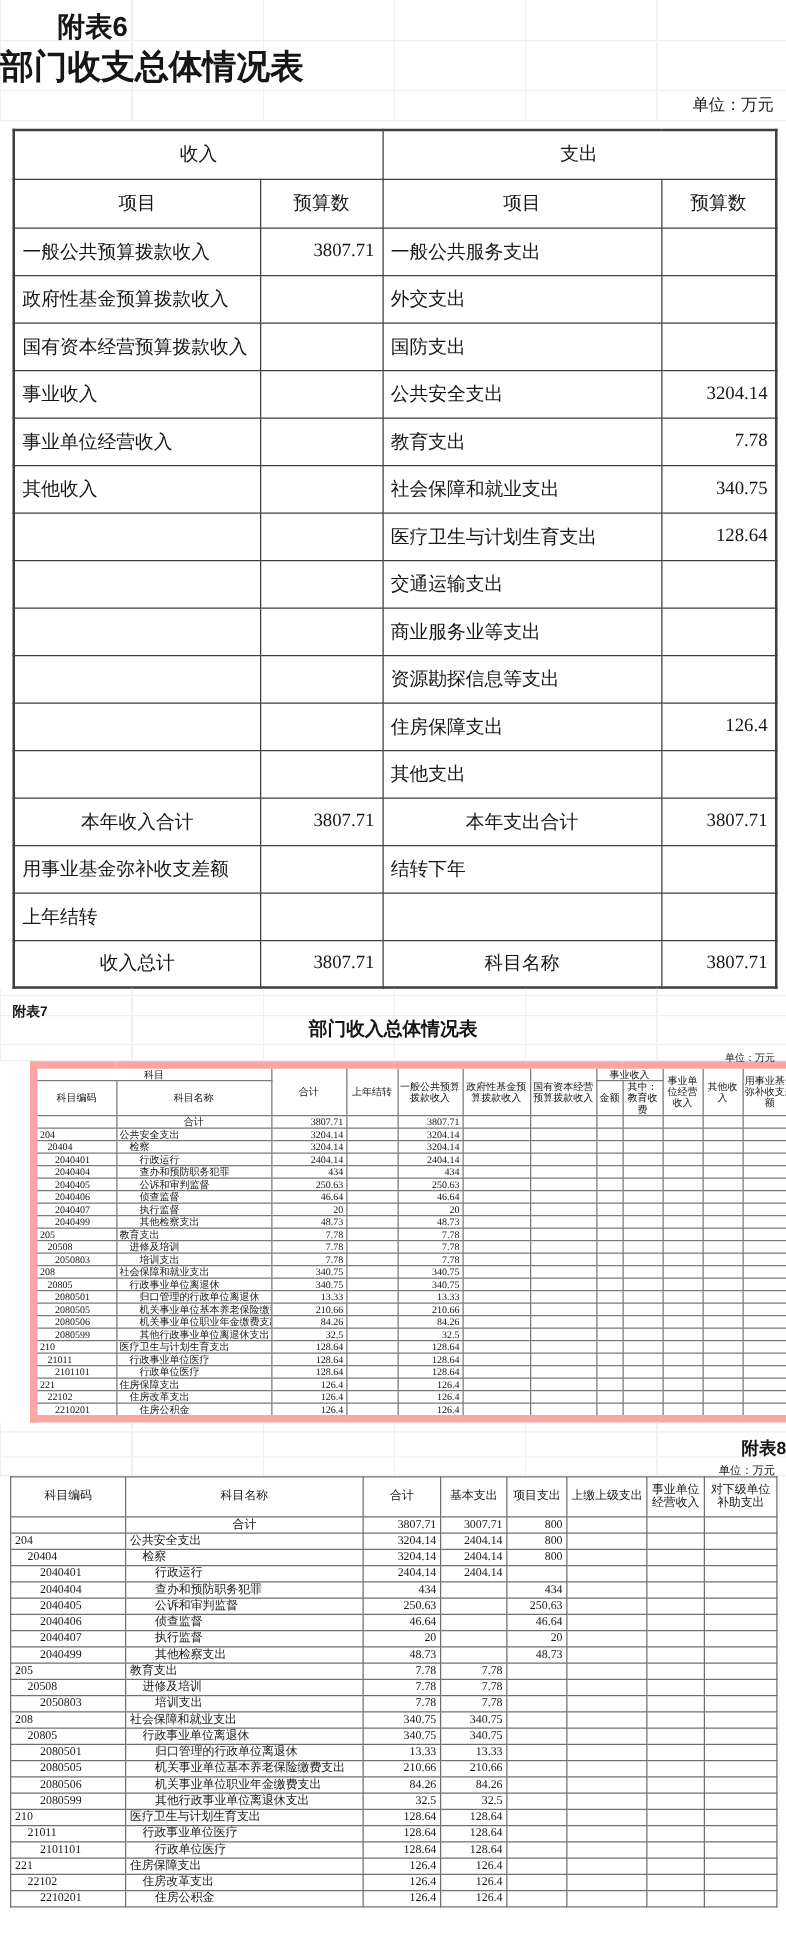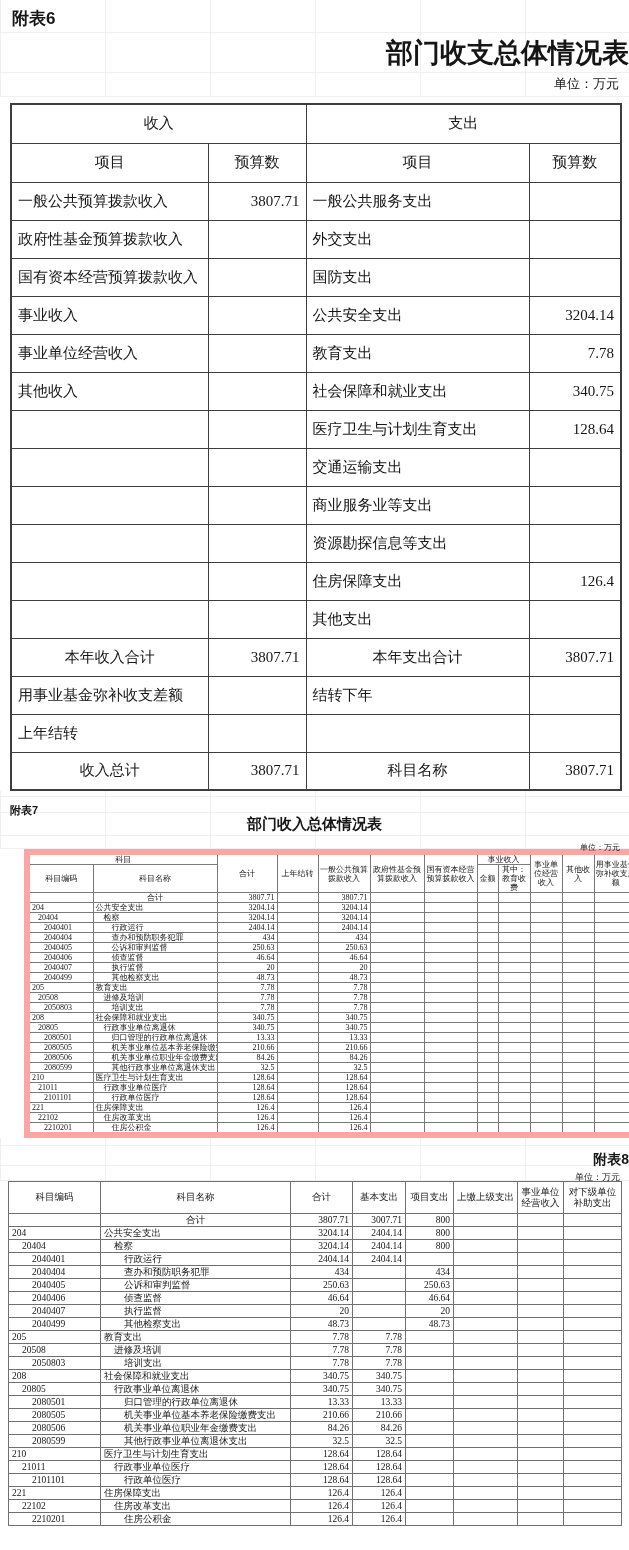--- a/index.html
+++ b/index.html
@@ -5,22 +5,22 @@
   * { box-sizing: border-box; margin: 0; padding: 0; }
   html,body { width: 629px; height: 1550px; background: #ffffff; overflow: hidden;
     font-family: "Liberation Serif", "DejaVu Serif", serif; color: #161616; }
 
   .spacer-row { border-bottom: 1px solid #f0f0f0;
     background-image: repeating-linear-gradient(90deg, #f0f0f0 0 1px, transparent 1px 105px); }
 
   
   .tag { font-family: "Liberation Sans", "DejaVu Sans", sans-serif; font-weight: bold; }
   .t6-tag-row { height: 33px; padding: 7px 0 0 12px; }
-  .t6-tag { font-size: 17px; }
-  .t6-title-row { height: 40px; text-align: right; }
+  .t6-tag { font-size: 22px; margin-left: 34px; }
+  .t6-title-row { height: 40px; text-align: left; }
   .t6-title { font-size: 27px; font-weight: bold; line-height: 40px; }
   .t6-unit-row { height: 24px; text-align: right; padding-right: 10px; }
   .t6-unit { font-size: 13px; line-height: 22px; }
 
   .t7-tag-row { height: 16px; padding: 3px 0 0 10px; }
   .t7-tag { font-size: 11px; }
   .t7-title-row { height: 23px; text-align: center; }
   .t7-title { font-size: 15px; font-weight: bold; line-height: 23px; }
   .t7-unit-row { height: 13px; text-align: right; padding-right: 9px; }
   .t7-unit { font-size: 8px; line-height: 11px; }

